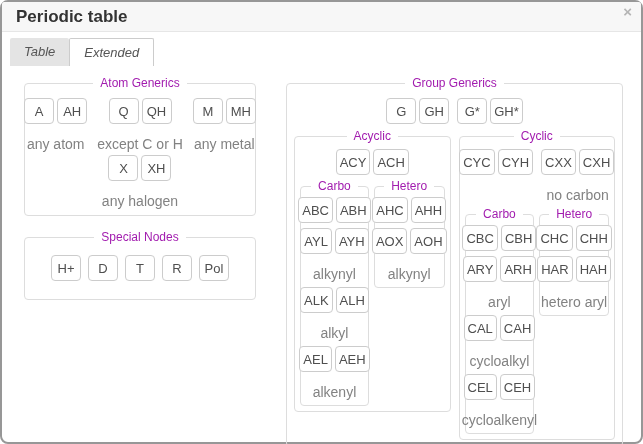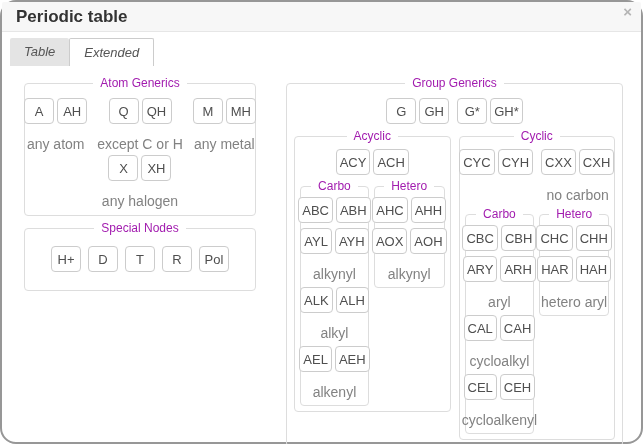--- a/index.html
+++ b/index.html
@@ -2,21 +2,21 @@
 <html><head>
 <meta charset="utf-8">
 <style>
   * { box-sizing: border-box; margin: 0; padding: 0; }
   html, body { width: 643px; height: 444px; overflow: hidden; background: #fff; }
   body { font-family: "Liberation Sans", sans-serif; }
 
   .dialog {
     width: 643px; height: 444px;
     border: 2px solid #979797;
-    border-radius: 16px;
+    border-radius: 8px;
     background: #fff;
     display: flex; flex-direction: column;
   }
 
   
   .dialog-header {
     height: 30px; flex-shrink: 0;
     background: #f7f7f7;
     border-bottom: 1px solid #e6e6e6;
     border-radius: 2px 2px 0 0;
@@ -75,21 +75,21 @@
   .caption {
     font-size: 14px; color: #828282; margin-top: 12px;
     white-space: nowrap; text-align: center;
   }
 
   
   .fs-atom { padding: 8px 6px 6px; }
   .fs-atom .btn-row + .btn-row { margin-top: 3px; }
 
   
-  .fs-special { margin-top: 5px; padding: 11px 6px 18px; }
+  .fs-special { margin-top: 14px; padding: 11px 6px 18px; }
 
   
   .fs-group { flex: 1; padding: 8px 7px 6px; }
   .fs-group > .btn-row { margin-bottom: 5px; }
   .sub-row { display: flex; gap: 8px; align-items: flex-start; }
   .fs-sub { flex: 1; padding: 4px 5px 5px; }
   .fs-sub > .btn-row { margin: 2px 0 4px; }
   .cols { display: flex; gap: 5px; align-items: flex-start; justify-content: center; }
   .fs-mini { padding: 4px 5px 5px; }
   .vgroups { display: flex; flex-direction: column; gap: 5px; align-items: center; }

